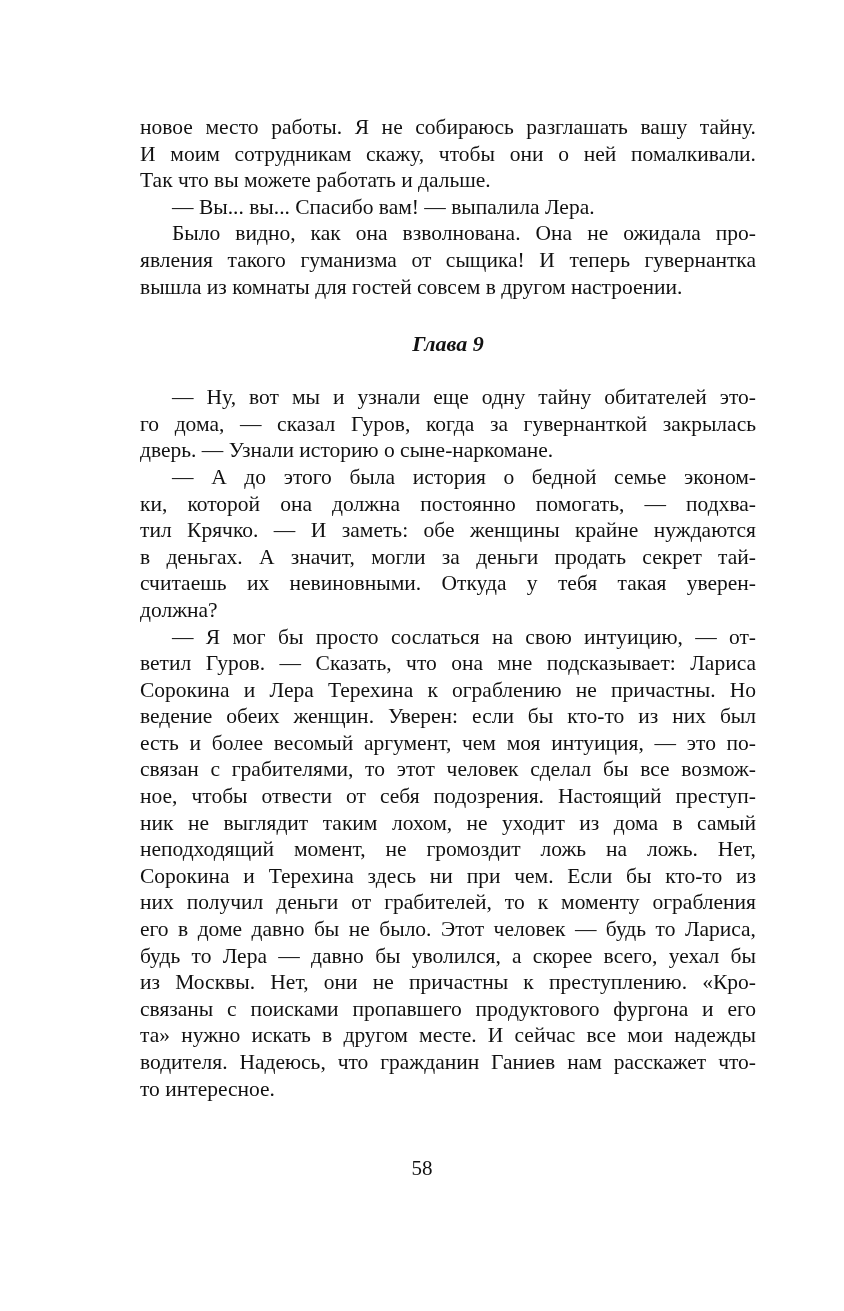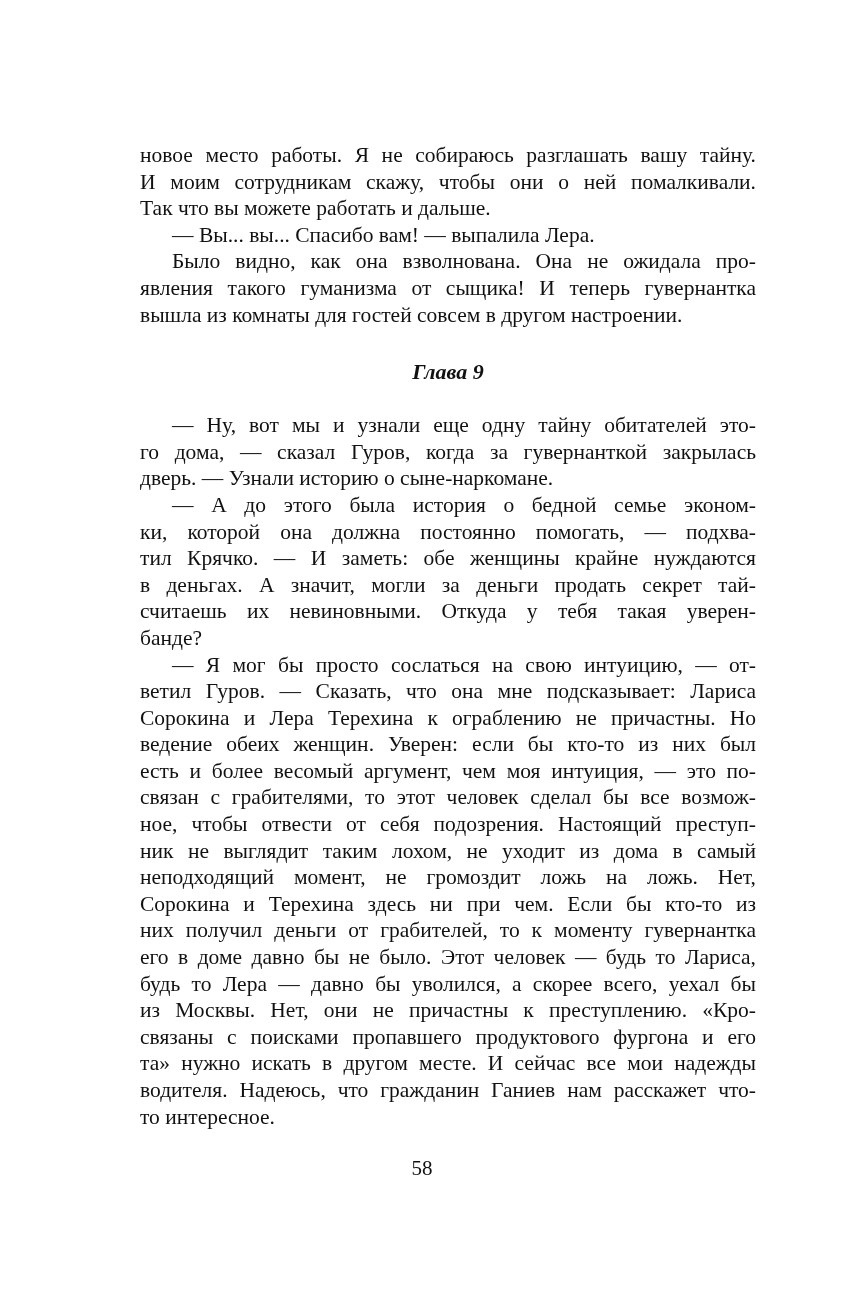--- a/index.html
+++ b/index.html
@@ -7,21 +7,20 @@
   .page {
     position: absolute;
     left: 140px;
     top: 114px;
     width: 616px;
     font-family: "Liberation Serif", "DejaVu Serif", serif;
     font-size: 21.5px;
     line-height: 26.6px;
     color: #111111;
     text-align: justify;
-    margin-top: 28px;
   }
   .chapter {
     text-align: center;
     font-weight: bold;
     font-size: 22px;
     margin: 30px 0 26px 0;
     line-height: 28px;
     font-style: italic;
   }
   .line { display: block; text-align: justify; text-align-last: justify; white-space: nowrap; }
@@ -63,34 +62,34 @@
         <span class="line indent">— Ну, вот мы и узнали еще одну тайну обитателей это-</span>
         <span class="line">го дома, — сказал Гуров, когда за гувернанткой закрылась</span>
         <span class="line last">дверь. — Узнали историю о сыне-наркомане.</span>
       </div>
       <div class="paragraph">
         <span class="line indent">— А до этого была история о бедной семье эконом-</span>
         <span class="line">ки, которой она должна постоянно помогать, — подхва-</span>
         <span class="line">тил Крячко. — И заметь: обе женщины крайне нуждаются</span>
         <span class="line">в деньгах. А значит, могли за деньги продать секрет тай-</span>
         <span class="line">считаешь их невиновными. Откуда у тебя такая уверен-</span>
-        <span class="line last">банде?</span>
+        <span class="line last">должна?</span>
       </div>
       <div class="paragraph">
         <span class="line indent">— Я мог бы просто сослаться на свою интуицию, — от-</span>
         <span class="line">ветил Гуров. — Сказать, что она мне подсказывает: Лариса</span>
         <span class="line">Сорокина и Лера Терехина к ограблению не причастны. Но</span>
         <span class="line">ведение обеих женщин. Уверен: если бы кто-то из них был</span>
         <span class="line">есть и более весомый аргумент, чем моя интуиция, — это по-</span>
         <span class="line">связан с грабителями, то этот человек сделал бы все возмож-</span>
         <span class="line">ное, чтобы отвести от себя подозрения. Настоящий преступ-</span>
         <span class="line">ник не выглядит таким лохом, не уходит из дома в самый</span>
         <span class="line">неподходящий момент, не громоздит ложь на ложь. Нет,</span>
         <span class="line">Сорокина и Терехина здесь ни при чем. Если бы кто-то из</span>
-        <span class="line">них получил деньги от грабителей, то к моменту гувернантка</span>
+        <span class="line">них получил деньги от грабителей, то к моменту ограбления</span>
         <span class="line">его в доме давно бы не было. Этот человек — будь то Лариса,</span>
         <span class="line">будь то Лера — давно бы уволился, а скорее всего, уехал бы</span>
         <span class="line">из Москвы. Нет, они не причастны к преступлению. «Кро-</span>
         <span class="line">связаны с поисками пропавшего продуктового фургона и его</span>
         <span class="line">та» нужно искать в другом месте. И сейчас все мои надежды</span>
         <span class="line">водителя. Надеюсь, что гражданин Ганиев нам расскажет что-</span>
         <span class="line last">то интересное.</span>
       </div>
     </div>
 </div>

